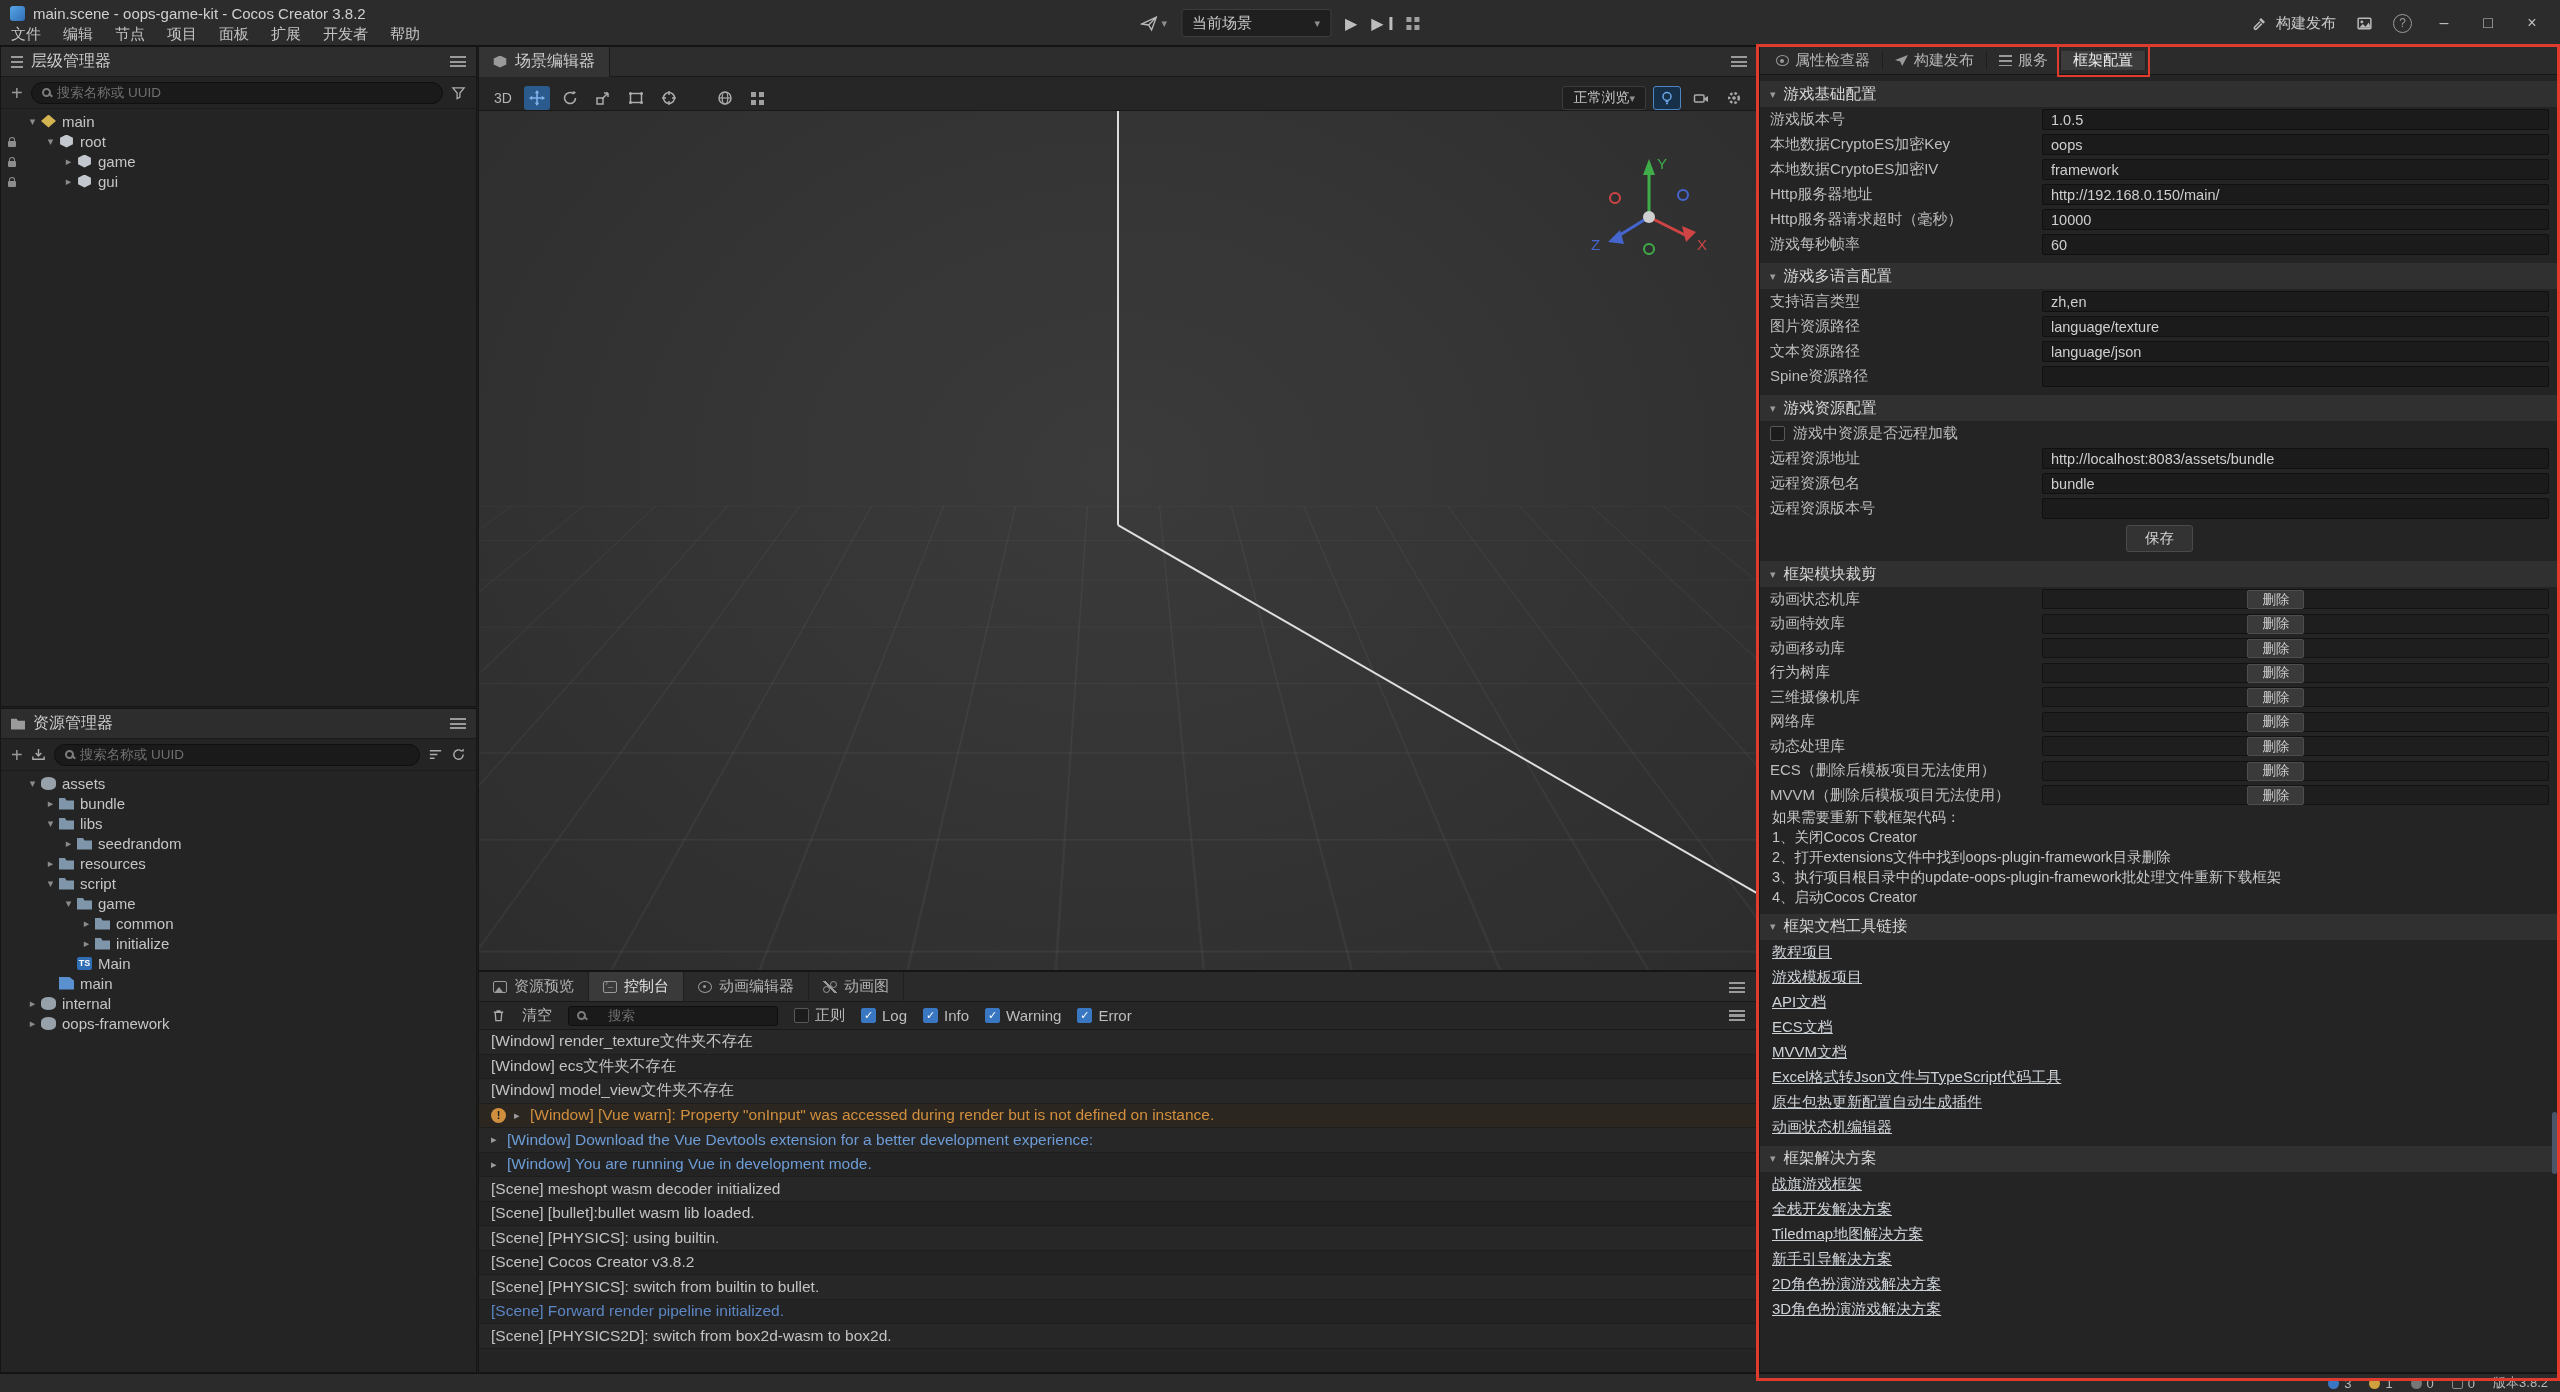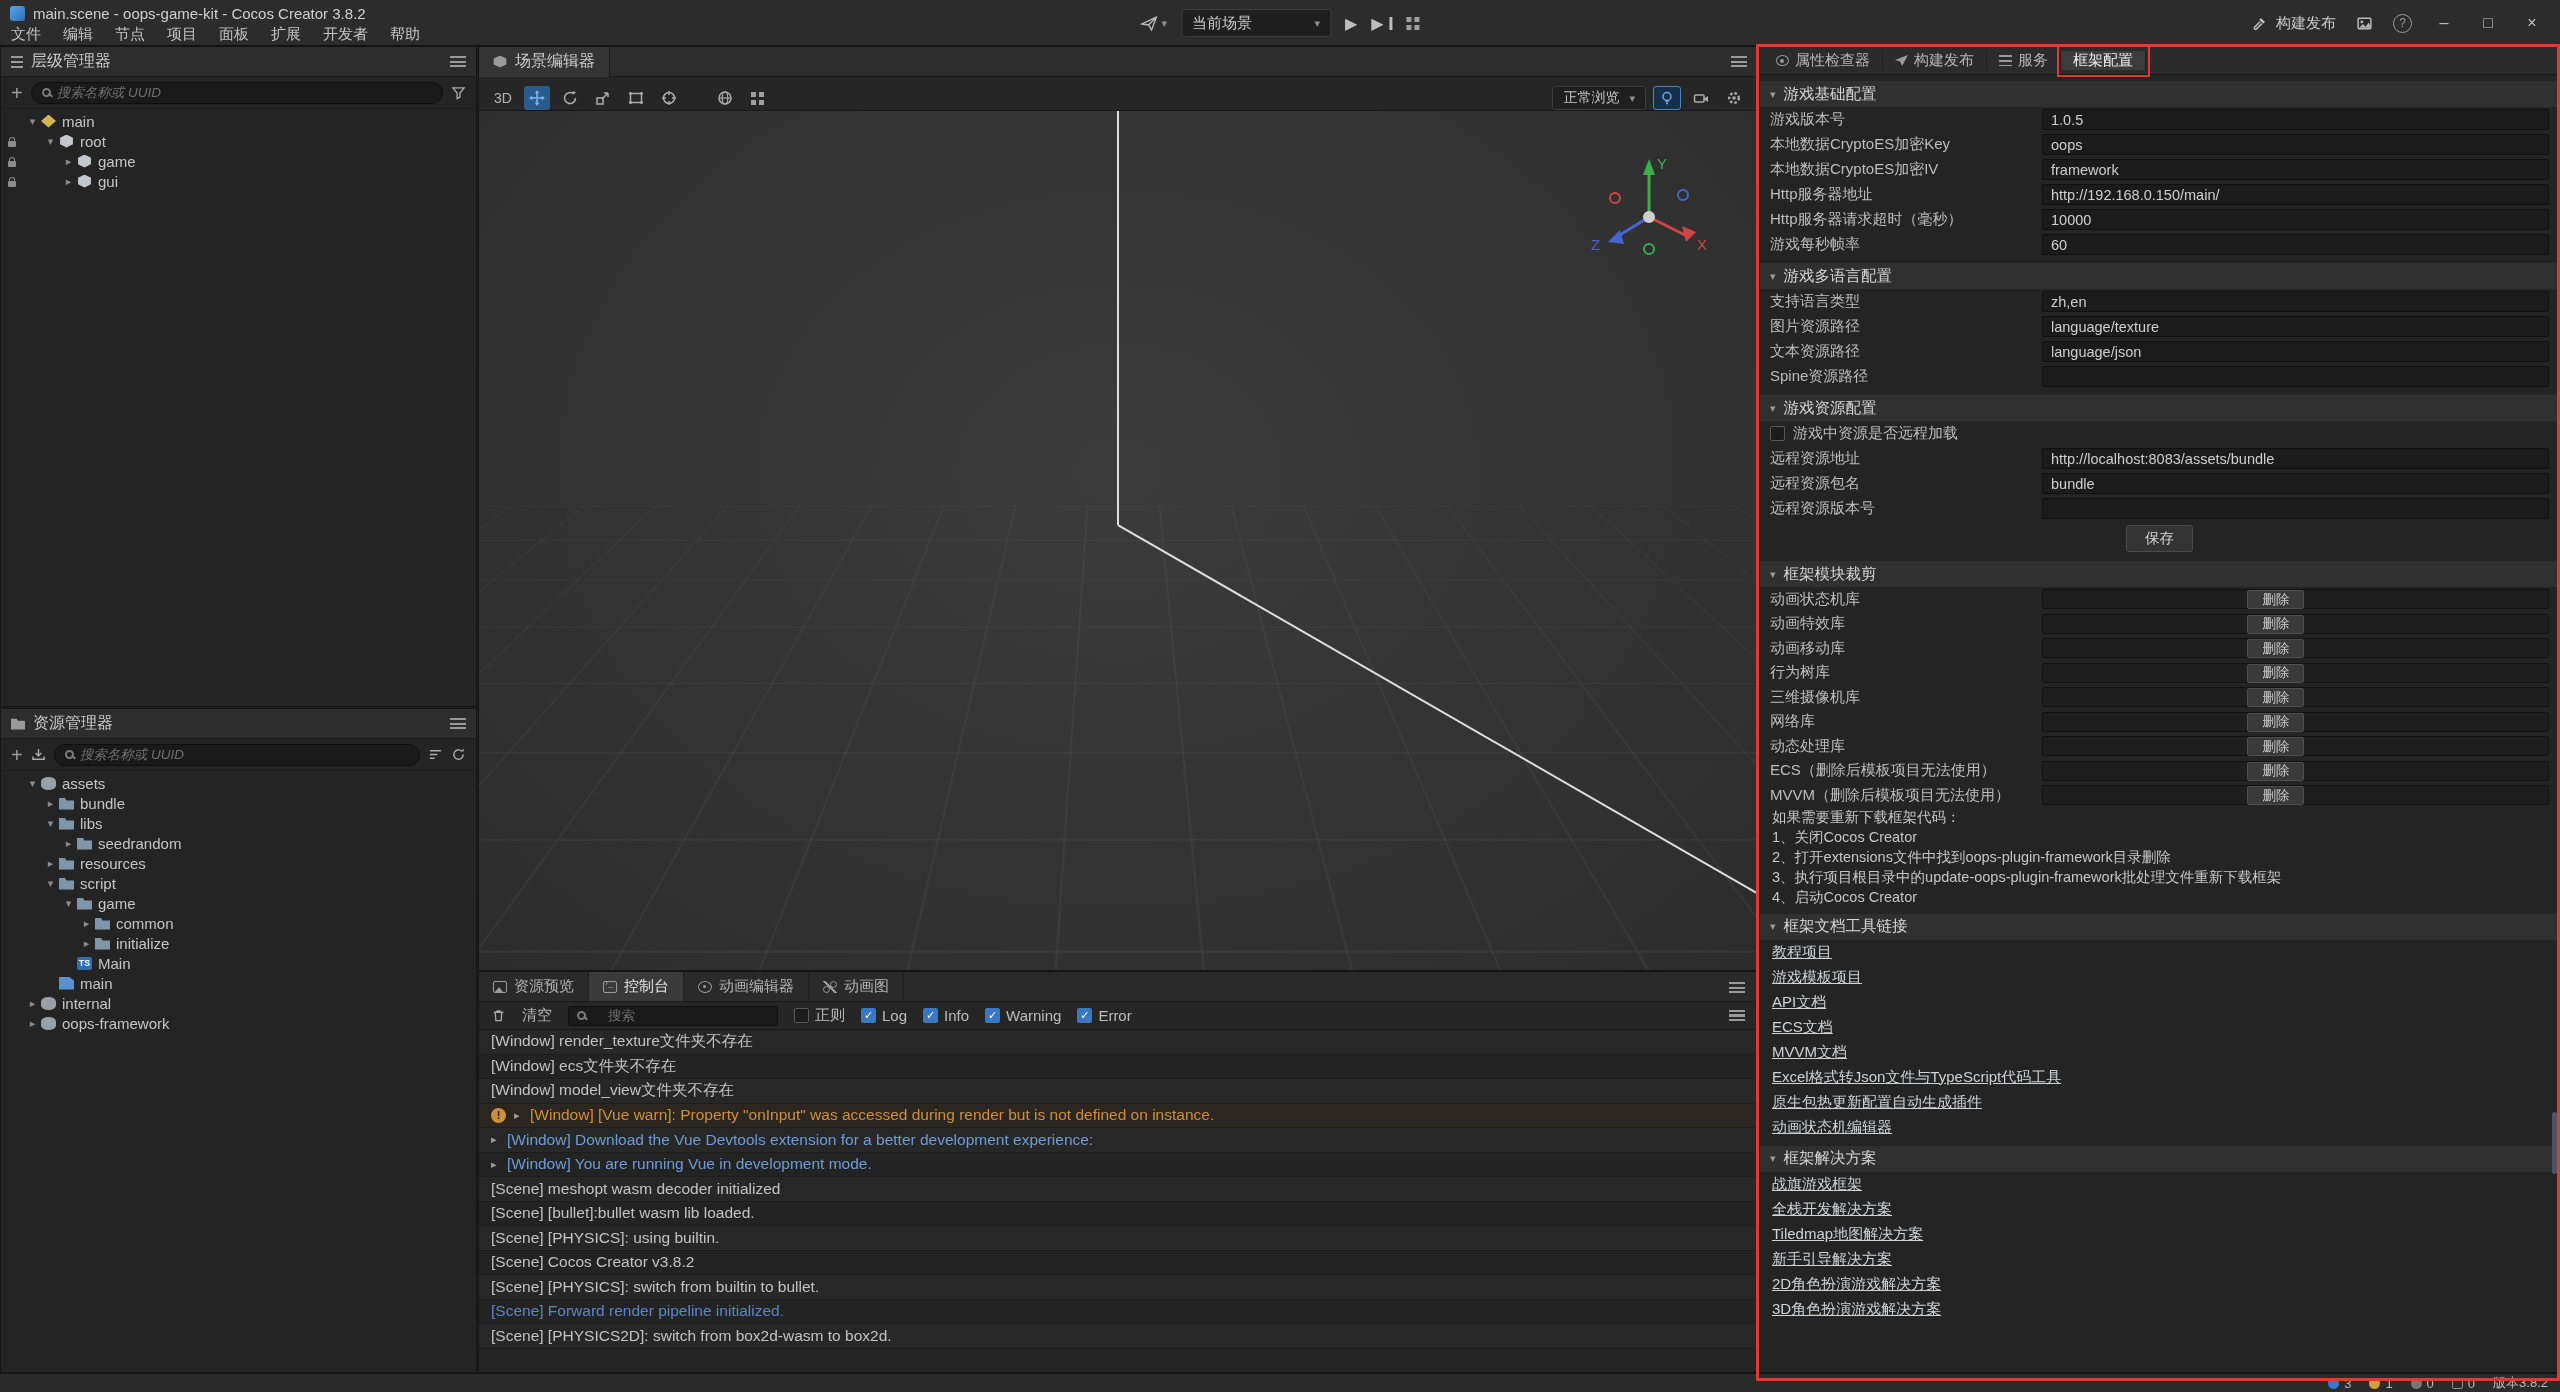--- a/index.html
+++ b/index.html
@@ -38,21 +38,21 @@
 .build-btn{display:flex;align-items:center;gap:8px;font-size:15px;color:#c9c9c9}
 .help-circle{width:19px;height:19px;border:1.5px solid #9a9a9a;border-radius:50%;display:flex;align-items:center;justify-content:center;font-size:12px;color:#9a9a9a}
 .win-btn{font-size:16px;color:#c0c0c0;width:24px;text-align:center}
 
 
 .search-row{flex:none;height:32px;display:flex;align-items:center;gap:8px;padding:0 10px;border-bottom:1px solid #1c1c1c}
 .plus{color:#9a9a9a;font-size:20px;line-height:1}
 .search-pill{flex:1;height:22px;background:#1a1a1a;border:1px solid #0f0f0f;border-radius:11px;display:flex;align-items:center;gap:6px;padding:0 10px;overflow:hidden}
 .mag{width:9px;height:9px;border:2px solid #7c7c7c;border-radius:50%;position:relative;flex:none}
 .mag::after{content:"";position:absolute;width:5px;height:2px;background:#7c7c7c;transform:rotate(45deg);right:-4px;bottom:-1px}
-.placeholder{font-size:13.5px;font-style:italic;color:#6f6f6f;white-space:nowrap}
+.placeholder{font-size:13.5px;color:#6f6f6f;white-space:nowrap}
 .tree{flex:1;overflow:hidden;padding-top:2px}
 .tree-row{height:20px;display:flex;align-items:center;position:relative;padding-left:calc(24px + var(--indent,0)*18px);color:#c6c6c6;font-size:15px}
 .tree-row .lock{display:none}
 .tree-row[data-lock="true"] .lock{display:block;position:absolute;left:7px;top:10px;width:8px;height:6px;background:#8d8d8d;border-radius:1px}
 .tree-row[data-lock="true"] .lock::before{content:"";position:absolute;left:1px;top:-4px;width:4px;height:4px;border:1.5px solid #8d8d8d;border-bottom:none;border-radius:3px 3px 0 0}
 .arrow{width:15px;flex:none;color:#8b8b8b;font-size:11px;text-align:center}
 .tree-row[data-arrow="none"] .arrow{visibility:hidden}
 .tree-row[data-arrow="right"] .arrow::before{content:"▸"}
 .tree-row[data-arrow="down"] .arrow::before{content:"▾"}
 .tree-icon{width:15px;height:13px;margin:0 6px 0 1px;flex:none;display:flex;align-items:center;justify-content:center}
@@ -70,21 +70,21 @@
 #scene{left:478px;top:46px;width:1280px;height:925px}
 #console{left:478px;top:971px;width:1280px;height:402px}
 #inspector{left:1759px;top:46px;width:801px;height:1327px}
 
 
 .scene-toolbar{flex:none;height:34px;background:#262626;border-bottom:1px solid #191919;display:flex;align-items:flex-end;gap:7px;padding:0 10px}
 .tool-btn{height:24px;min-width:26px;display:flex;align-items:center;justify-content:center;border-radius:3px;color:#b5b5b5;font-size:14px;padding:0 5px}
 .tool-btn.active{background:#2b5a8c}
 .tool-btn.selected{border:1px solid #4e86c4;background:#16304a}
 .tool-gap{width:16px}
-.view-select{height:24px;background:#1f1f1f;border:1px solid #3c3c3c;border-radius:3px;display:flex;align-items:center;gap:10px;padding:0 10px;font-size:14px;color:#c3c3c3}
+.view-select{height:24px;background:#1f1f1f;border:1px solid #3c3c3c;border-radius:3px;display:flex;align-items:center;padding:0 10px;font-size:14px;color:#c3c3c3}
 .viewport{flex:1;position:relative;overflow:hidden;background:radial-gradient(ellipse at 50% 42%,#3b3b3b 0%,#313131 70%,#2c2c2c 100%)}
 .persp-grid{position:absolute;left:-20%;top:46%;width:140%;height:140%;background-image:linear-gradient(rgba(255,255,255,.05) 1px,transparent 1px),linear-gradient(90deg,rgba(255,255,255,.05) 1px,transparent 1px);background-size:72px 72px;transform:perspective(900px) rotateX(64deg);transform-origin:50% 0}
 .scene-lines{position:absolute;inset:0;width:100%;height:100%}
 .gizmo{position:absolute;right:34px;top:36px;width:140px;height:140px}
 
 
 .console-tabs{flex:none;height:30px;background:#2a2a2a;border-bottom:1px solid #191919;display:flex;align-items:stretch;position:relative;padding-right:40px}
 .console-tab{display:flex;align-items:center;gap:7px;padding:0 14px;font-size:15px;color:#b3b3b3;border-right:1px solid #1f1f1f}
 .console-tab[data-active="true"]{background:#3a3a3a;color:#e3e3e3}
 .console-tabs .hamburger{position:absolute;right:12px;top:10px}

